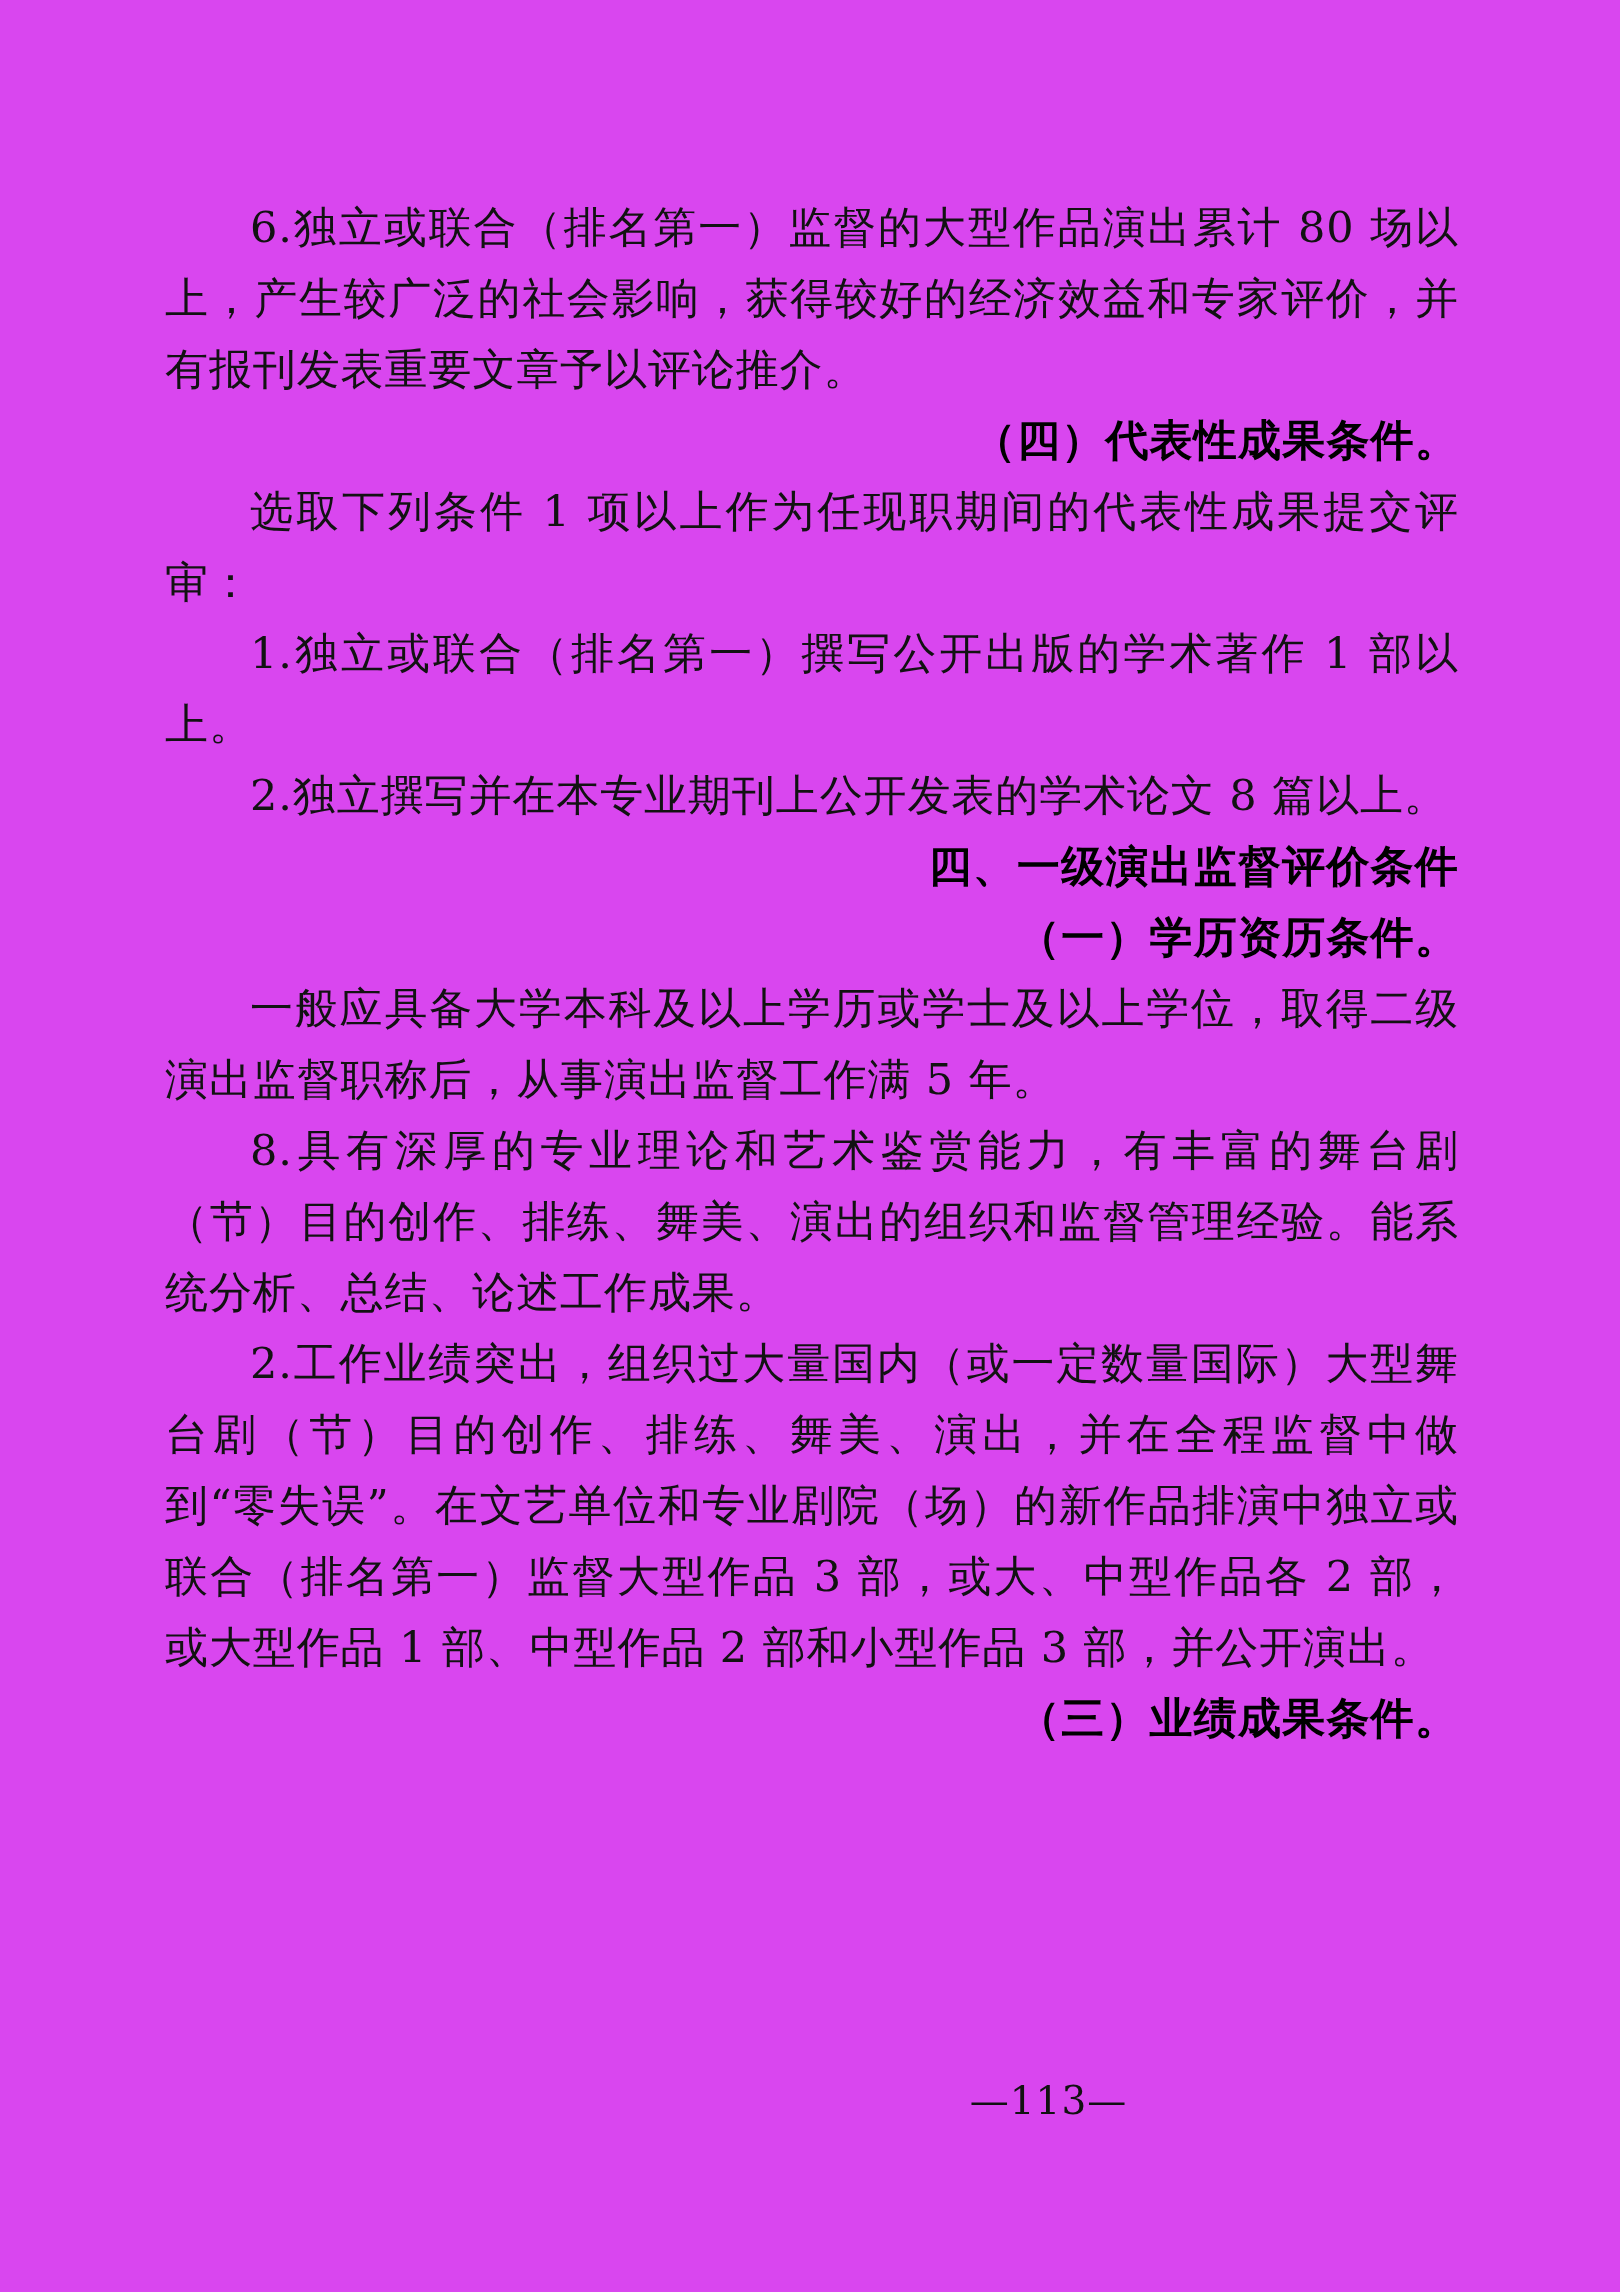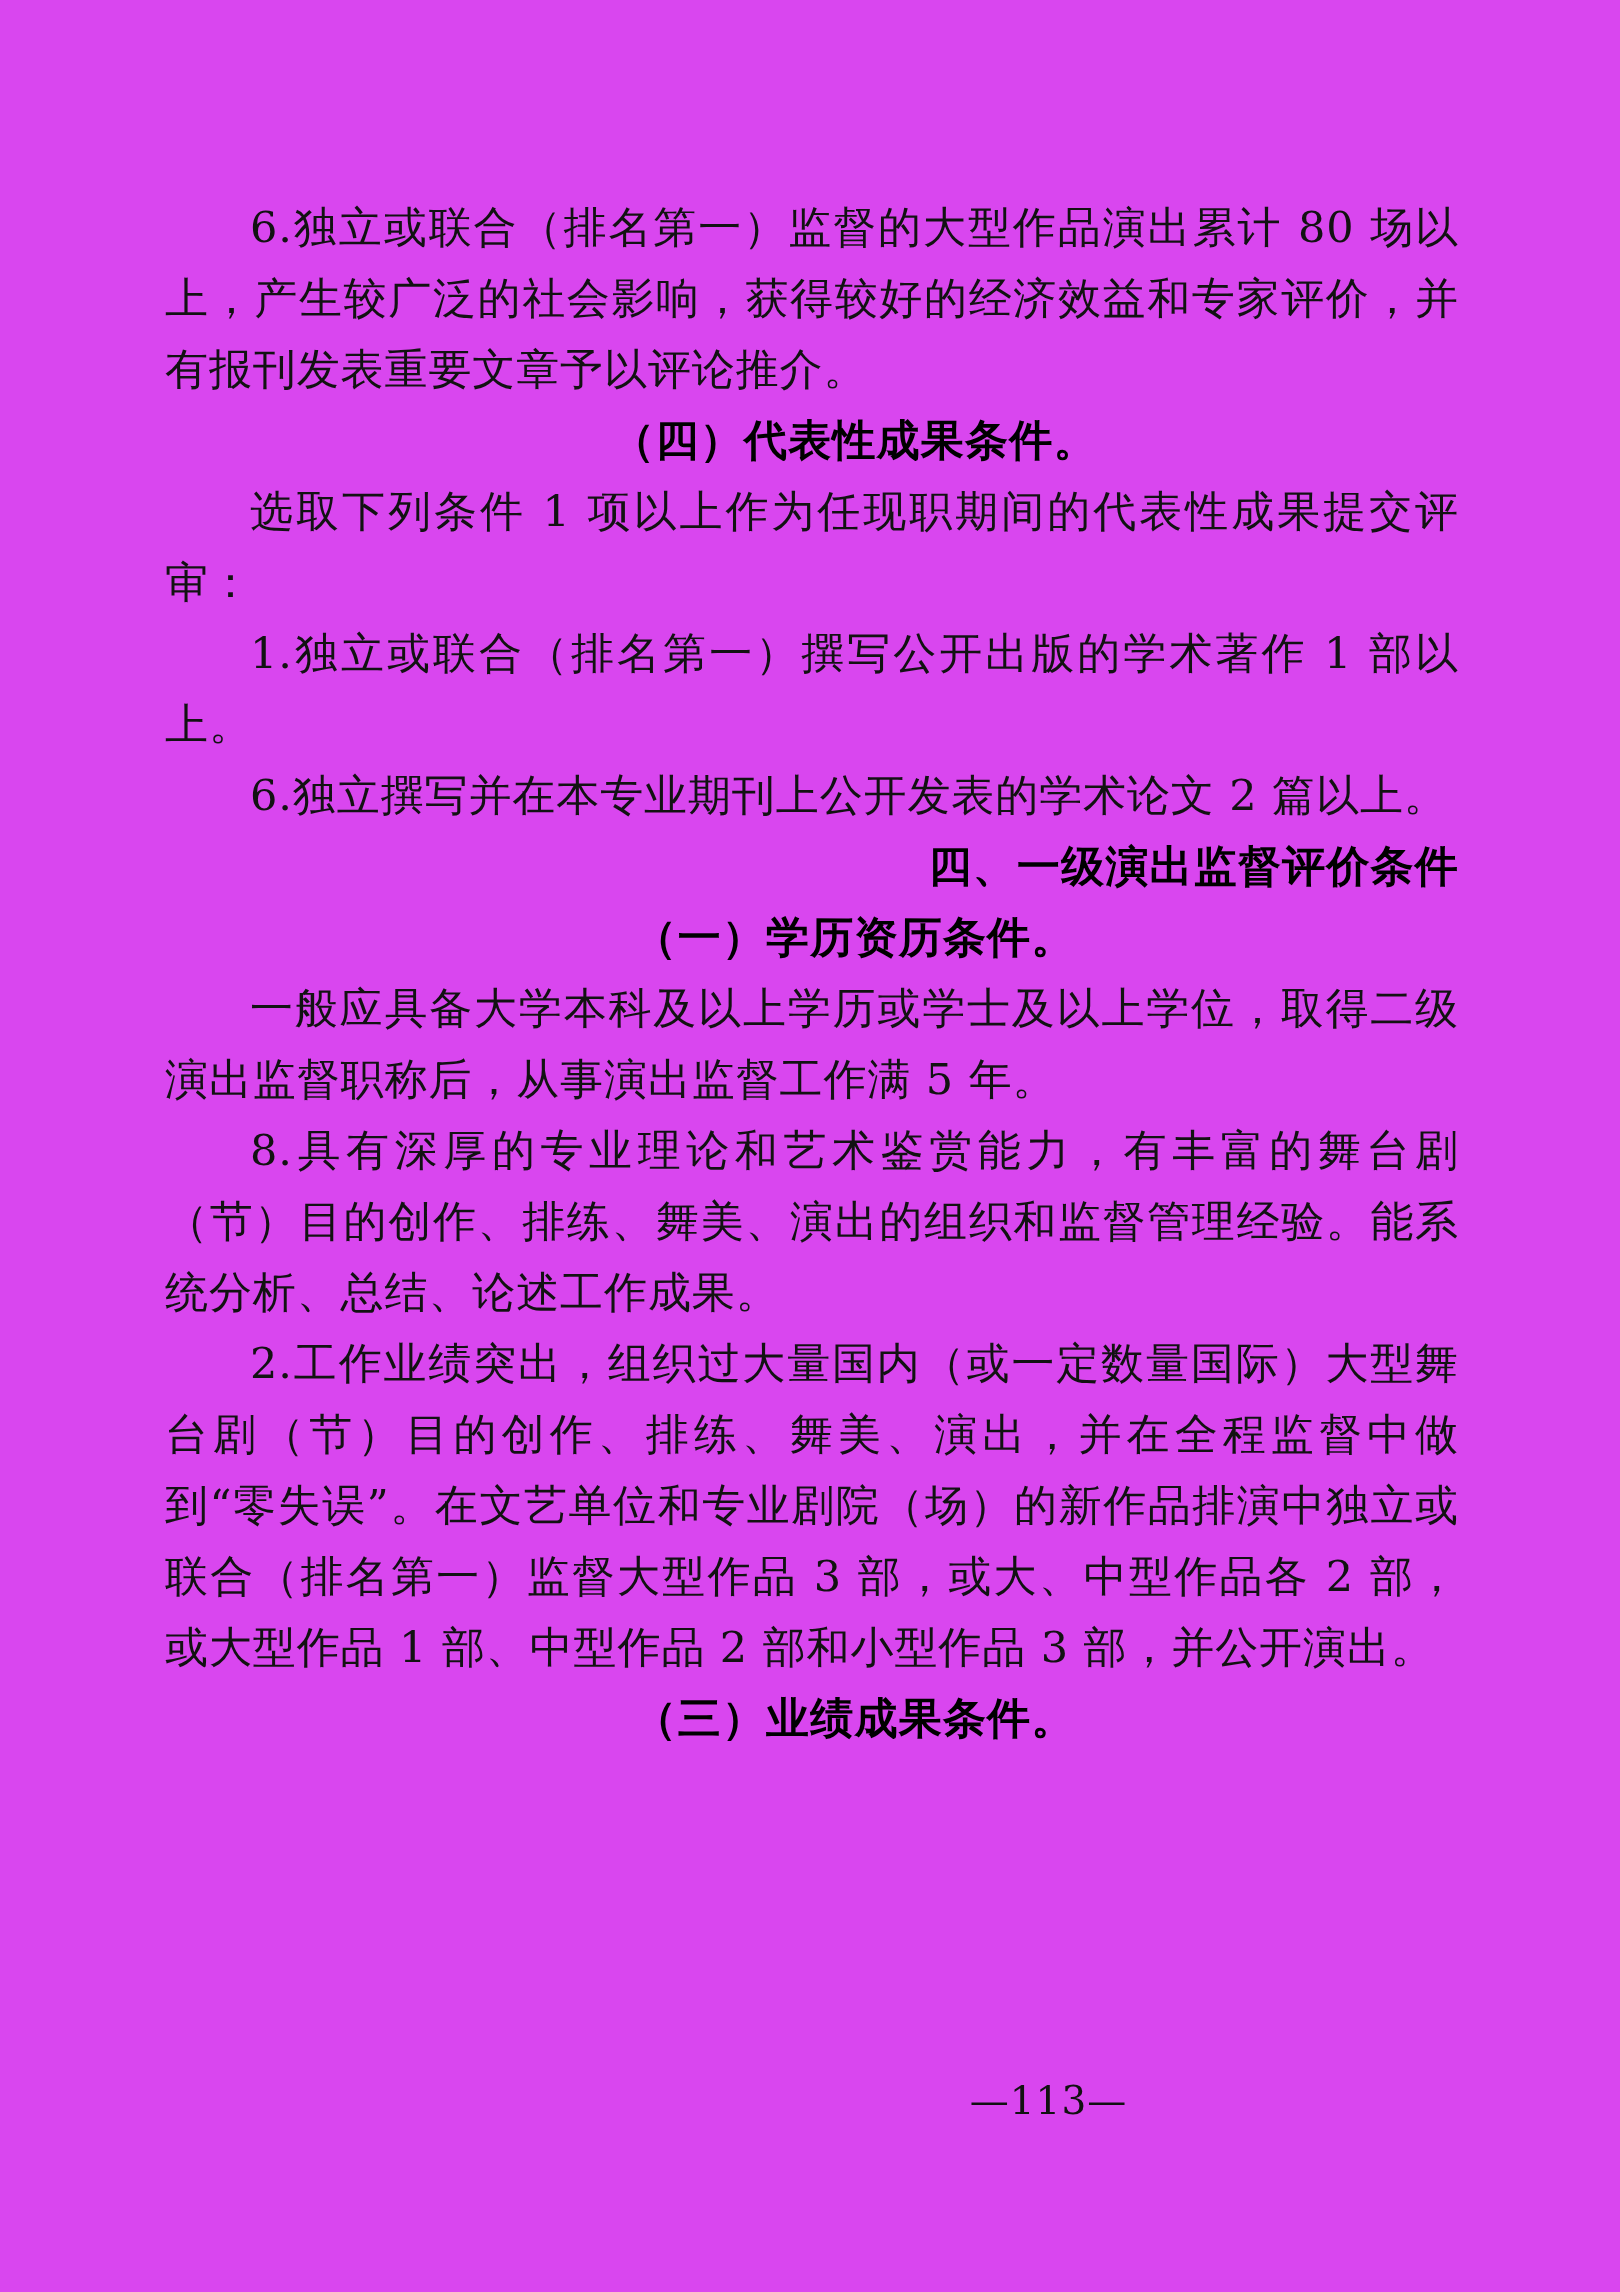--- a/index.html
+++ b/index.html
@@ -35,21 +35,21 @@
     font-weight: 400;
     color: #121212;
     word-break: break-all;
   }
   p.heading-para {
     margin: 0;
     padding: 0;
     font-size: 43px;
     line-height: 71px;
     text-indent: 85px;
-    text-align: center;
+    text-align: right;
     letter-spacing: 1.2px;
     font-weight: 700;
     color: #000000;
     word-break: break-all;
   }
   p.section-heading {
     margin: 0;
     padding: 0;
     font-size: 43px;
     line-height: 71px;
@@ -83,21 +83,21 @@
   <div class="content">
 
     <p class="body-para">6.独立或联合（排名第一）监督的大型作品演出累计 80 场以上，产生较广泛的社会影响，获得较好的经济效益和专家评价，并有报刊发表重要文章予以评论推介。</p>
 
     <p class="heading-para">（四）代表性成果条件。</p>
 
     <p class="body-para">选取下列条件 1 项以上作为任现职期间的代表性成果提交评审：</p>
 
     <p class="body-para">1.独立或联合（排名第一）撰写公开出版的学术著作 1 部以上。</p>
 
-    <p class="body-para">6.独立撰写并在本专业期刊上公开发表的学术论文 2 篇以上。</p>
+    <p class="body-para">2.独立撰写并在本专业期刊上公开发表的学术论文 8 篇以上。</p>
 
 
     <p class="section-heading">四、一级演出监督评价条件</p>
 
     <p class="heading-para">（一）学历资历条件。</p>
 
     <p class="body-para">一般应具备大学本科及以上学历或学士及以上学位，取得二级演出监督职称后，从事演出监督工作满 5 年。</p>
 
 
     <p class="body-para">8.具有深厚的专业理论和艺术鉴赏能力，有丰富的舞台剧（节）目的创作、排练、舞美、演出的组织和监督管理经验。能系统分析、总结、论述工作成果。</p>

